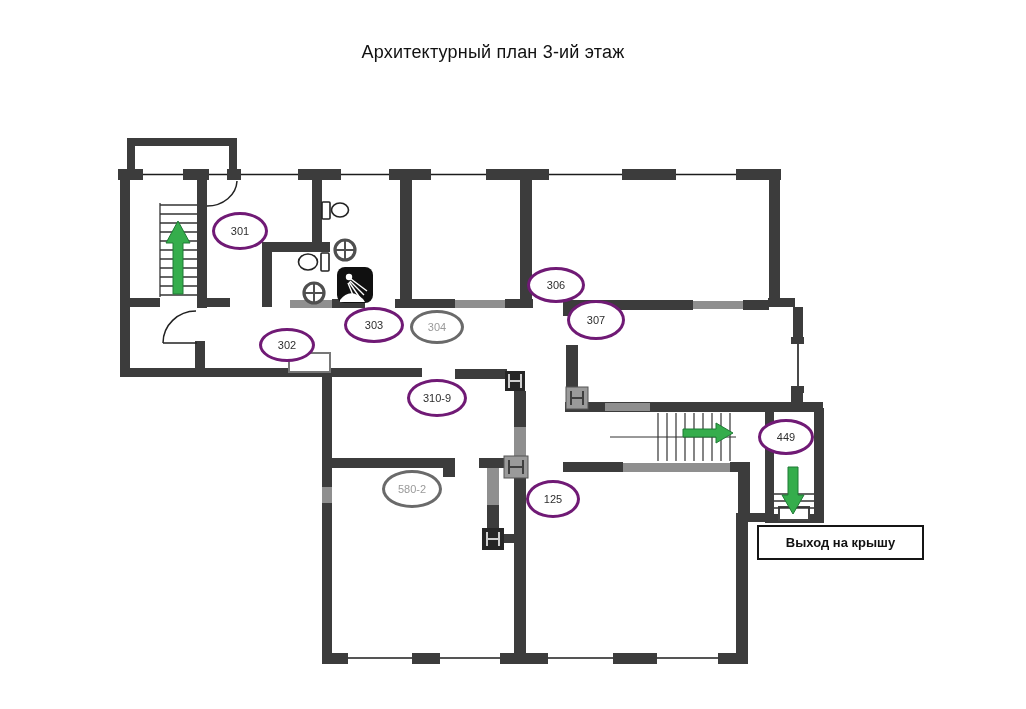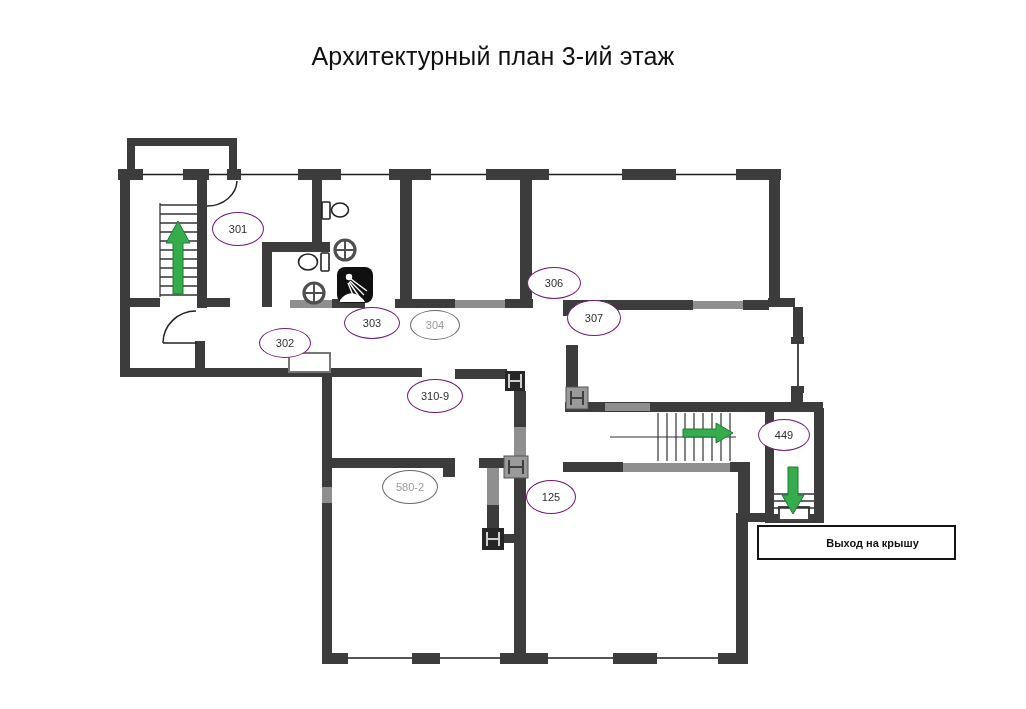--- a/index.html
+++ b/index.html
@@ -1,27 +1,27 @@
 <!DOCTYPE html>
 <html><head>
 <meta charset="utf-8">
 <style>
   html,body{margin:0;padding:0;background:#fff;}
   .page{position:relative;width:1026px;height:709px;background:#fff;overflow:hidden;
         font-family:"Liberation Sans", sans-serif;}
   .title{position:absolute;left:243px;top:42px;width:500px;text-align:center;
-         font-size:25px;color:#111;letter-spacing:.2px;}
+         font-size:18px;color:#111;letter-spacing:.2px;}
   .plan-svg{position:absolute;left:0;top:0;}
-  .oval{position:absolute;background:#fff;border:1px solid #701a75;border-radius:50%;
+  .oval{position:absolute;background:#fff;border:3px solid #701a75;border-radius:50%;
         display:flex;align-items:center;justify-content:center;
         font-size:11px;color:#2e2e2e;z-index:5;}
   .oval.muted{color:#9a9a9a;border-color:#6a6a6a;text-align:right;}
   .exit-box{position:absolute;left:757px;top:525px;width:163px;height:31px;
             border:2px solid #151515;background:#fff;display:flex;align-items:center;
-            justify-content:center;font-weight:bold;font-size:11px;color:#111;z-index:5;padding-left:32px;}
+            justify-content:center;font-weight:bold;font-size:13px;color:#111;z-index:5;}
 </style>
 </head>
 <body>
 
 <div class="page">
 
   <div class="title">Архитектурный план 3-ий этаж</div>
 
   <svg class="plan-svg" width="1026" height="709" viewBox="0 0 1026 709">
 

